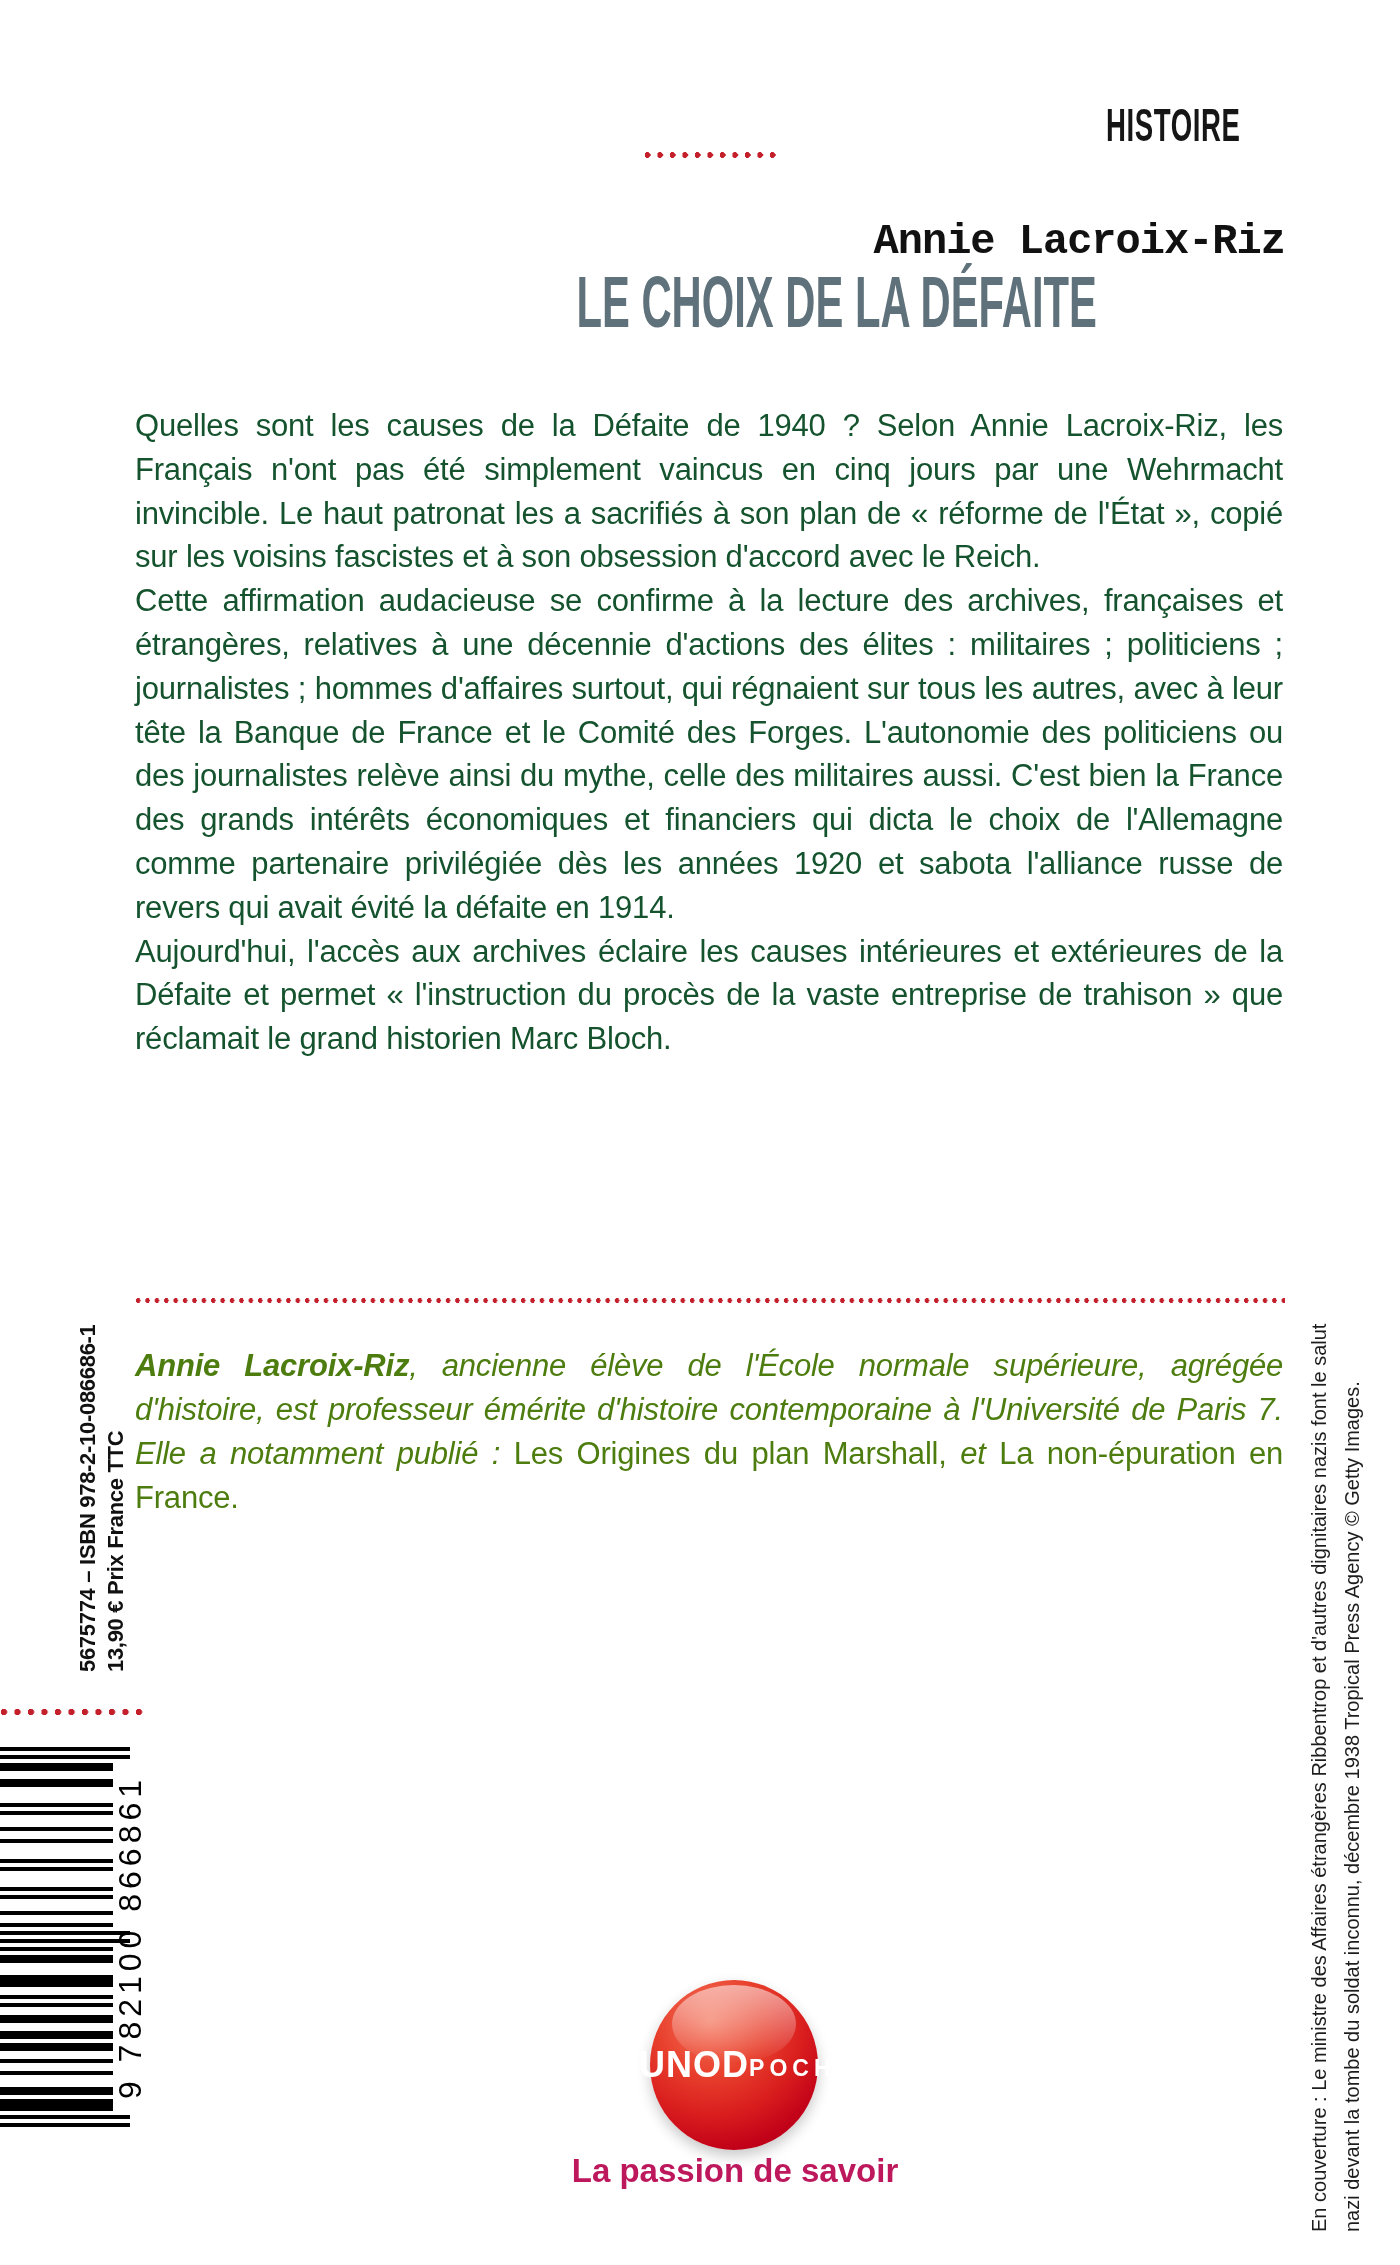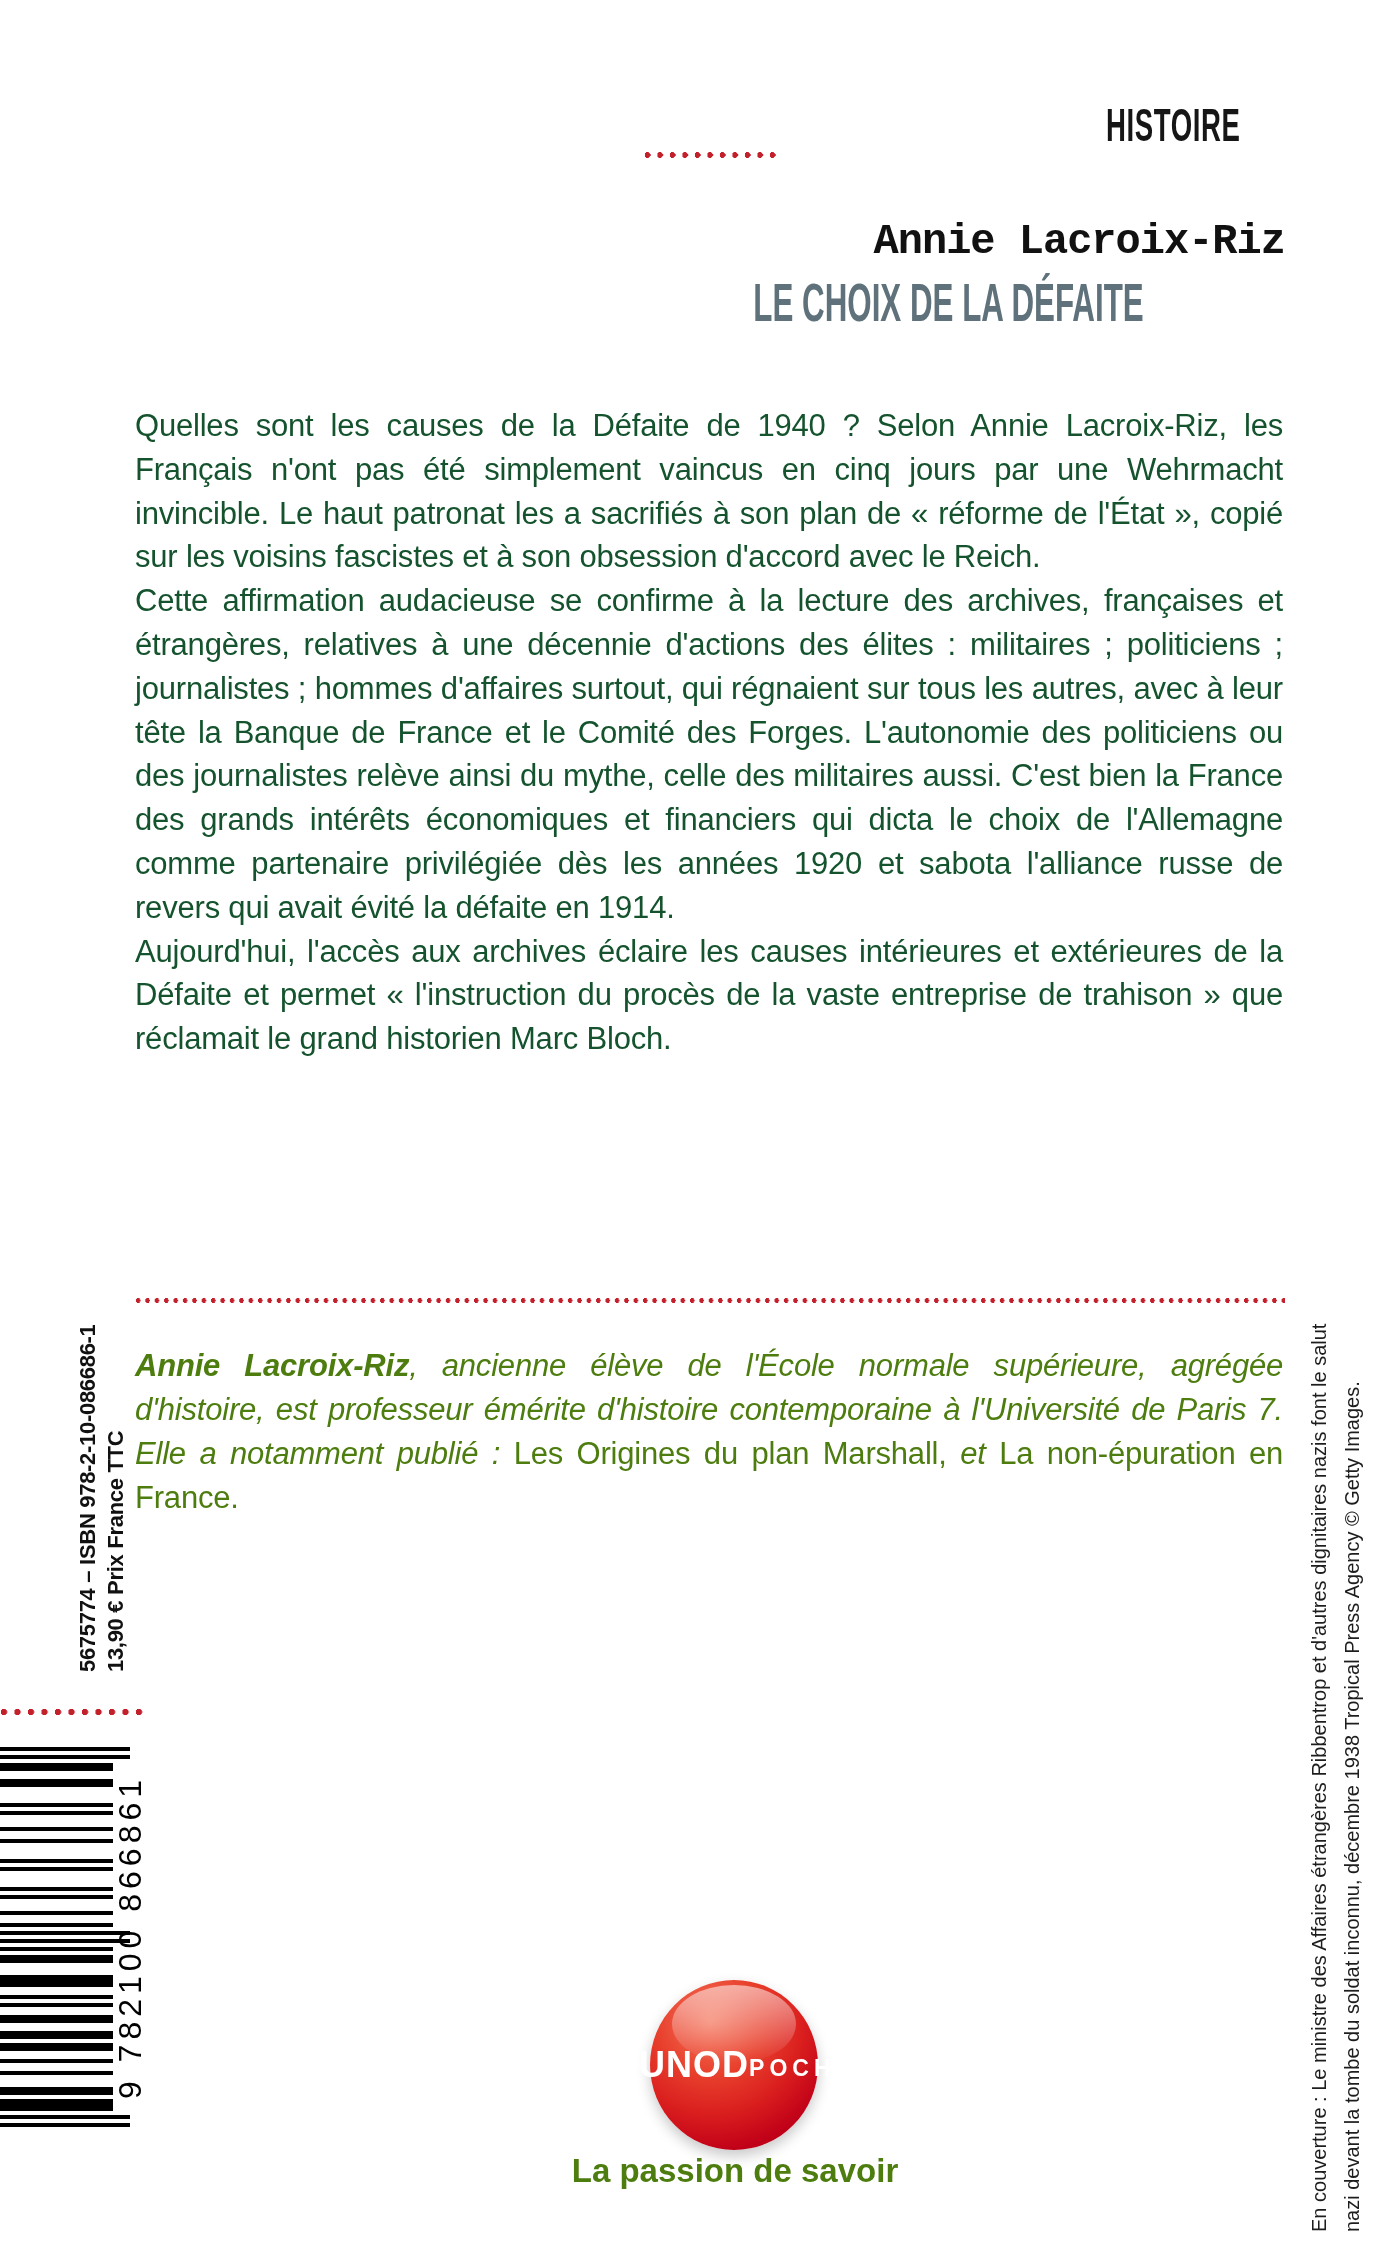--- a/index.html
+++ b/index.html
@@ -18,21 +18,21 @@
   }
   .dots-category {
     width:132px; height:10px; margin:2px auto 0;
     background-image:radial-gradient(circle 2.9px at 3.5px 50%, #c4202c 98%, rgba(0,0,0,0) 100%);
     background-size:12.5px 10px;
   }
   .author {
     margin-top:58px; font-family:"Liberation Mono", monospace; font-weight:bold;
     font-size:42px; line-height:48px; letter-spacing:-1px; color:#111;
   }
-  .title { margin-top:4px; font-size:54px; line-height:64px; font-weight:bold; color:#5f727b; }
+  .title { margin-top:4px; font-size:72px; line-height:64px; font-weight:bold; color:#5f727b; }
   .title .squeeze { transform:scaleX(0.58); letter-spacing:0px; }
 
   
   .synopsis {
     position:absolute; left:135px; top:404px; width:1148px;
     font-size:31px; line-height:43.8px; letter-spacing:-0.2px;
     text-align:justify; color:#14532d;
   }
   .synopsis p { margin:0; }
 
@@ -92,21 +92,21 @@
   .badge::before {
     content:""; position:absolute; left:13%; top:3%; width:74%; height:46%;
     border-radius:50%;
     background:linear-gradient(180deg, rgba(255,255,255,0.55), rgba(255,255,255,0.0));
     pointer-events:none;
   }
   .badge-name { color:#fff; font-weight:bold; font-size:36px; letter-spacing:1px; line-height:38px; z-index:1; }
   .badge-collection { color:#fff; font-weight:bold; font-size:23px; letter-spacing:5px; line-height:26px; margin-top:6px; z-index:1; }
   .tagline {
     position:absolute; left:450px; top:2152px; width:570px; text-align:center;
-    color:#4d7c0f; font-weight:bold; font-size:33px; letter-spacing:0px;
+    color:#be185d; font-weight:bold; font-size:33px; letter-spacing:0px;
   }
 
   
   .credit {
     position:absolute; left:1303px; top:2232px; width:1010px; height:66px;
     transform:rotate(-90deg); transform-origin:0 0;
     font-size:20px; line-height:33px; color:#1d1d1d; white-space:nowrap;
     letter-spacing:0px;
   }
 </style>

